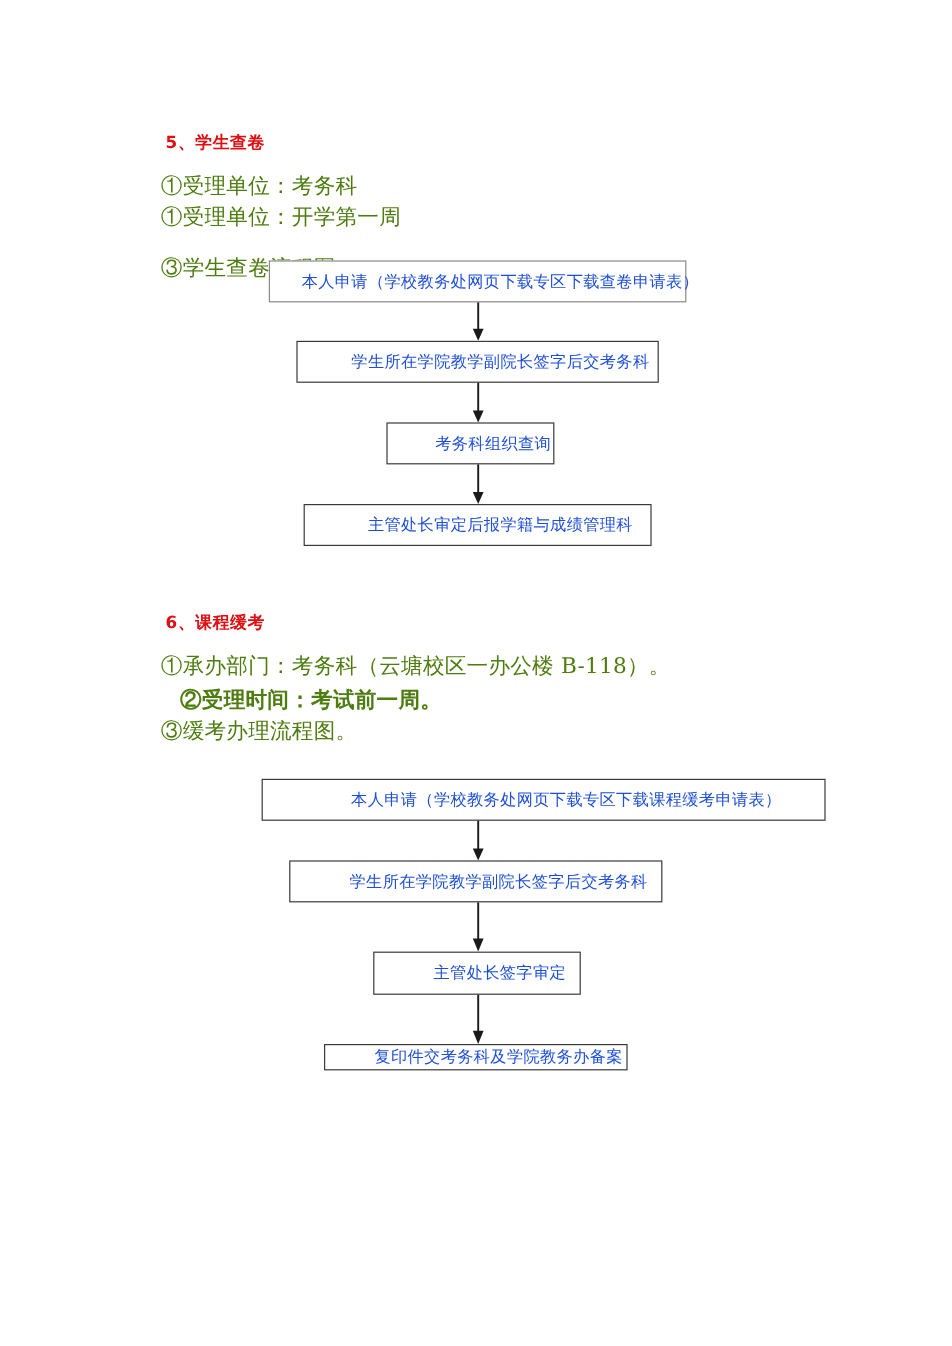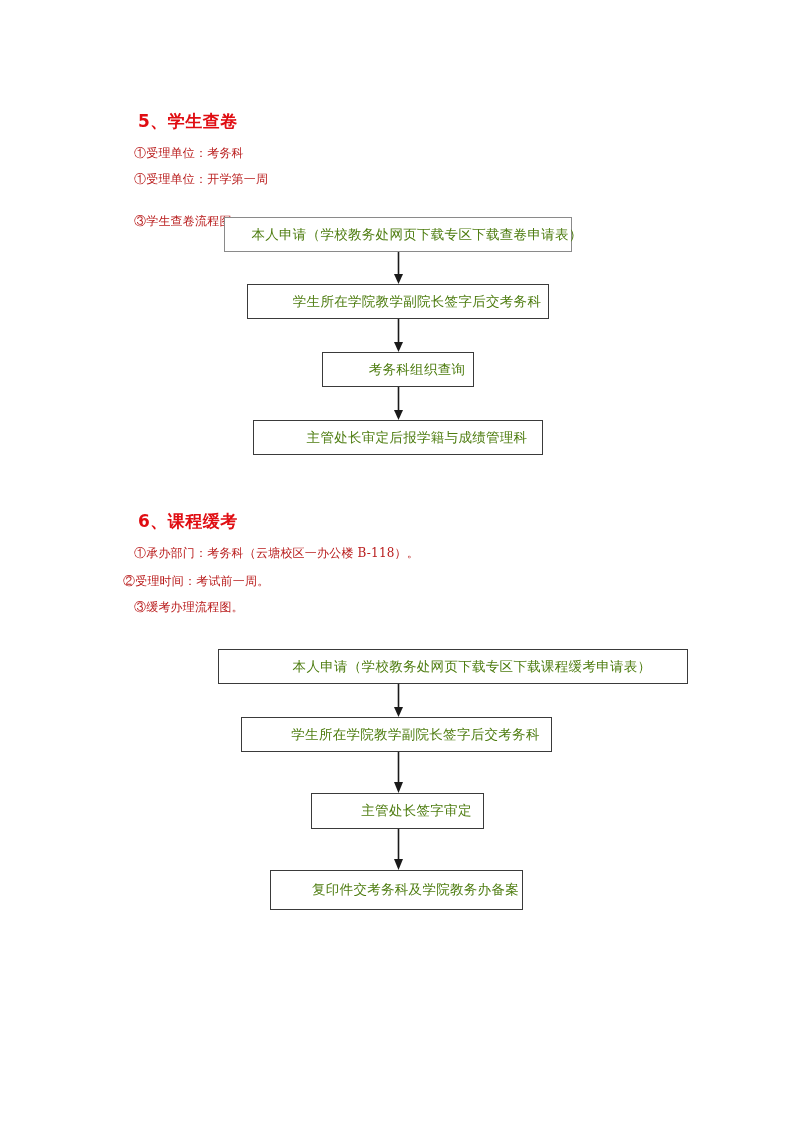--- a/index.html
+++ b/index.html
@@ -19,33 +19,33 @@
     position: absolute;
     inset: 0;
     background: #ffffff;
   }
 
   
   .section-heading {
     position: absolute;
     font-family: "DejaVu Sans", "Liberation Sans", sans-serif;
     font-weight: bold;
-    font-size: 17px;
+    font-size: 14px;
     letter-spacing: 0.5px;
     color: #e00d12;
     white-space: nowrap;
   }
 
   
   .body-line {
     position: absolute;
     font-family: "DejaVu Serif", "Liberation Serif", serif;
-    font-size: 12px;
+    font-size: 18px;
     line-height: 1;
-    color: #b91c1c;
+    color: #4d7c0f;
     white-space: nowrap;
     letter-spacing: 0.2px;
     text-align: right;
   }
 
   
   .flow-box {
     position: absolute;
     box-sizing: border-box;
     border: 1px solid #3a3a3a;
@@ -54,21 +54,21 @@
     align-items: center;
     justify-content: center;
     text-align: center;
   }
   .flow-box.soft-border {
     border: 1px solid #8a8a8a;
   }
   .flow-box-label {
     font-family: Liberation Serif, serif;
     font-size: 13.5px;
-    color: #4d7c0f;
+    color: #1d4ed8;
     letter-spacing: 0.3px;
     white-space: nowrap;
     margin-left: 38px;
   }
 
   .flow-arrow {
     position: absolute;
     width: 13px;
     display: block;
   }
@@ -105,39 +105,39 @@
     <span class="flow-box-label">学生所在学院教学副院长签字后交考务科</span>
   </div>
 
   <div class="flow-arrow" style="left:392px; top:319px; height:33px;">
     <svg viewBox="0 0 13 33" preserveAspectRatio="none">
       <line x1="6.5" y1="0" x2="6.5" y2="24" stroke="#1a1a1a" stroke-width="1.6"></line>
       <polygon points="2,23 11,23 6.5,33" fill="#1a1a1a"></polygon>
     </svg>
   </div>
 
-  <div class="flow-box" style="left:322px; top:352px; width:152px; height:35px;">
+  <div class="flow-box" style="left:322px; top:352px; width:140px; height:35px;">
     <span class="flow-box-label">考务科组织查询</span>
   </div>
 
   <div class="flow-arrow" style="left:392px; top:387px; height:33px;">
     <svg viewBox="0 0 13 33" preserveAspectRatio="none">
       <line x1="6.5" y1="0" x2="6.5" y2="24" stroke="#1a1a1a" stroke-width="1.6"></line>
       <polygon points="2,23 11,23 6.5,33" fill="#1a1a1a"></polygon>
     </svg>
   </div>
 
   <div class="flow-box" style="left:253px; top:420px; width:290px; height:35px;">
     <span class="flow-box-label">主管处长审定后报学籍与成绩管理科</span>
   </div>
 
   <div class="section-heading" style="left:138px; top:510px;">6、课程缓考</div>
 
   <div class="body-line" style="left:134px; top:547px;">①承办部门：考务科（云塘校区一办公楼 B-118）。</div>
-  <div class="body-line" style="left:123px; top:575px;">②受理时间：考试前一周。</div>
+  <div class="body-line" style="left:150px; top:575px;font-weight:bold;">②受理时间：考试前一周。</div>
   <div class="body-line" style="left:134px; top:601px;">③缓考办理流程图。</div>
 
   <div class="flow-box" style="left:218px; top:649px; width:470px; height:35px;">
     <span class="flow-box-label">本人申请（学校教务处网页下载专区下载课程缓考申请表）</span>
   </div>
 
   <div class="flow-arrow" style="left:392px; top:684px; height:33px;">
     <svg viewBox="0 0 13 33" preserveAspectRatio="none">
       <line x1="6.5" y1="0" x2="6.5" y2="24" stroke="#1a1a1a" stroke-width="1.6"></line>
       <polygon points="2,23 11,23 6.5,33" fill="#1a1a1a"></polygon>
@@ -159,17 +159,17 @@
     <span class="flow-box-label">主管处长签字审定</span>
   </div>
 
   <div class="flow-arrow" style="left:392px; top:829px; height:41px;">
     <svg viewBox="0 0 13 41" preserveAspectRatio="none">
       <line x1="6.5" y1="0" x2="6.5" y2="31" stroke="#1a1a1a" stroke-width="1.6"></line>
       <polygon points="2,30 11,30 6.5,41" fill="#1a1a1a"></polygon>
     </svg>
   </div>
 
-  <div class="flow-box" style="left:270px; top:870px; width:253px; height:40px;">
+  <div class="flow-box" style="left:270px; top:870px; width:253px; height:22px;">
     <span class="flow-box-label">复印件交考务科及学院教务办备案</span>
   </div>
 
 </div>
 
 </body></html>

